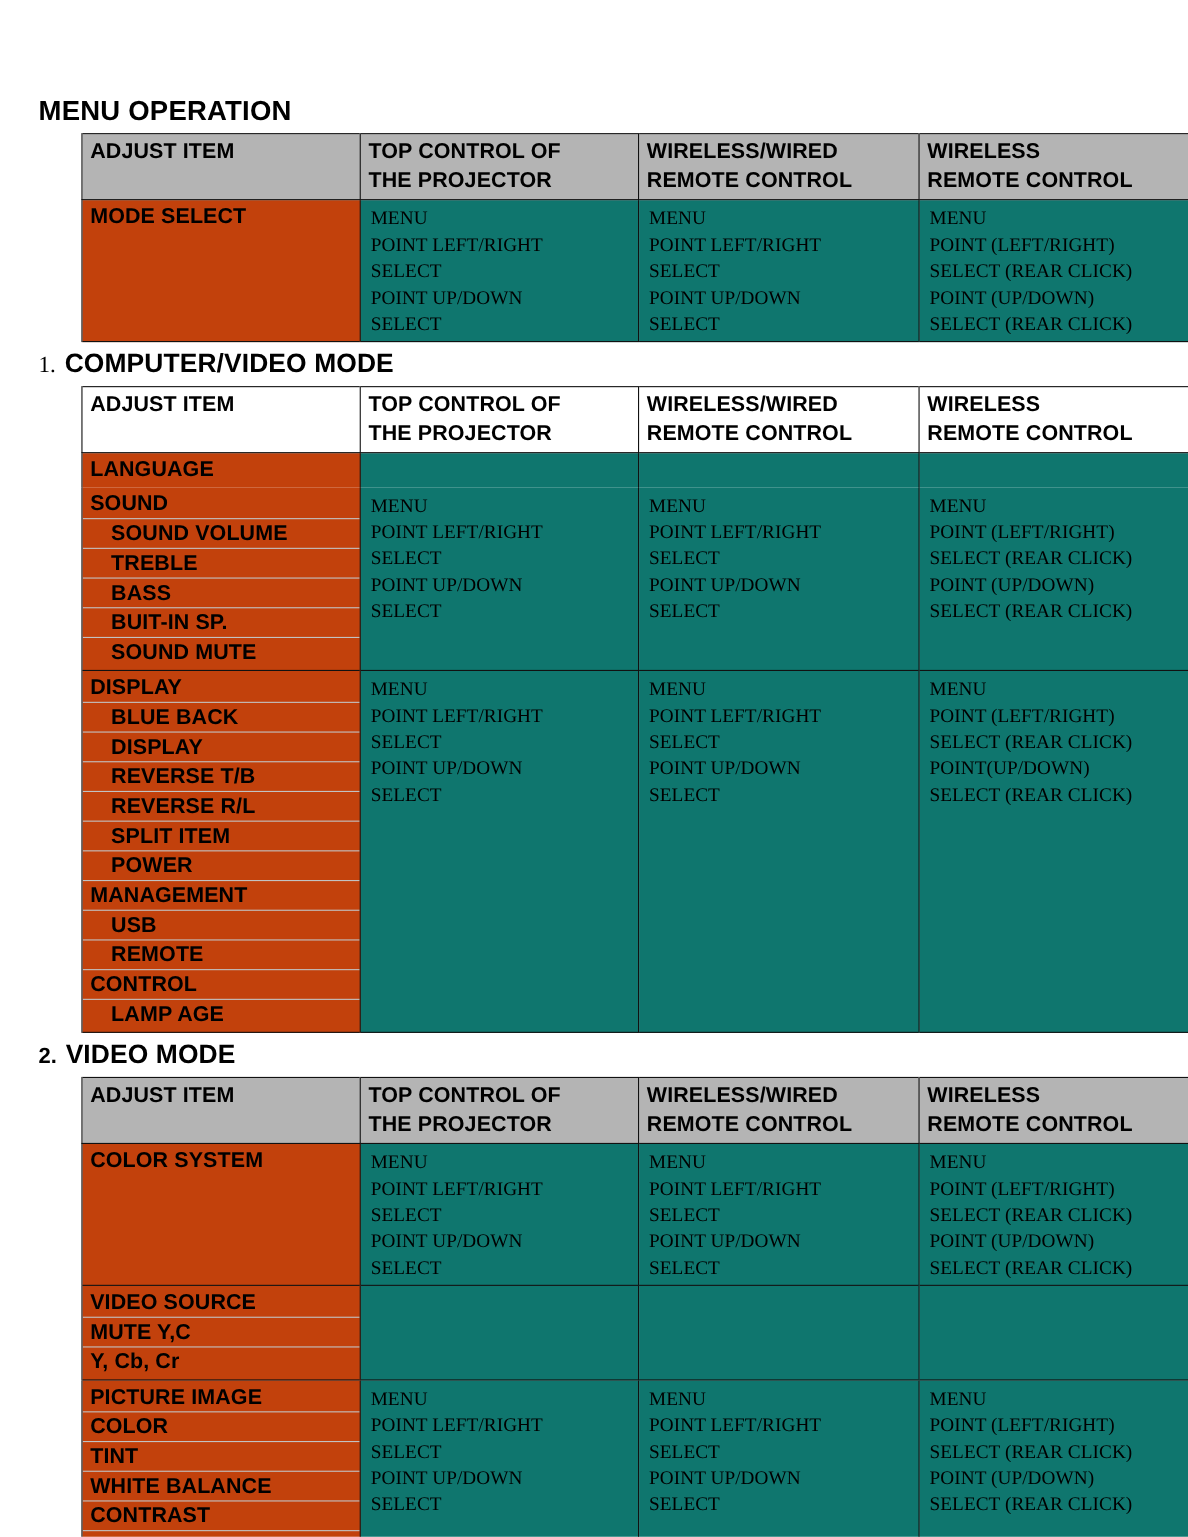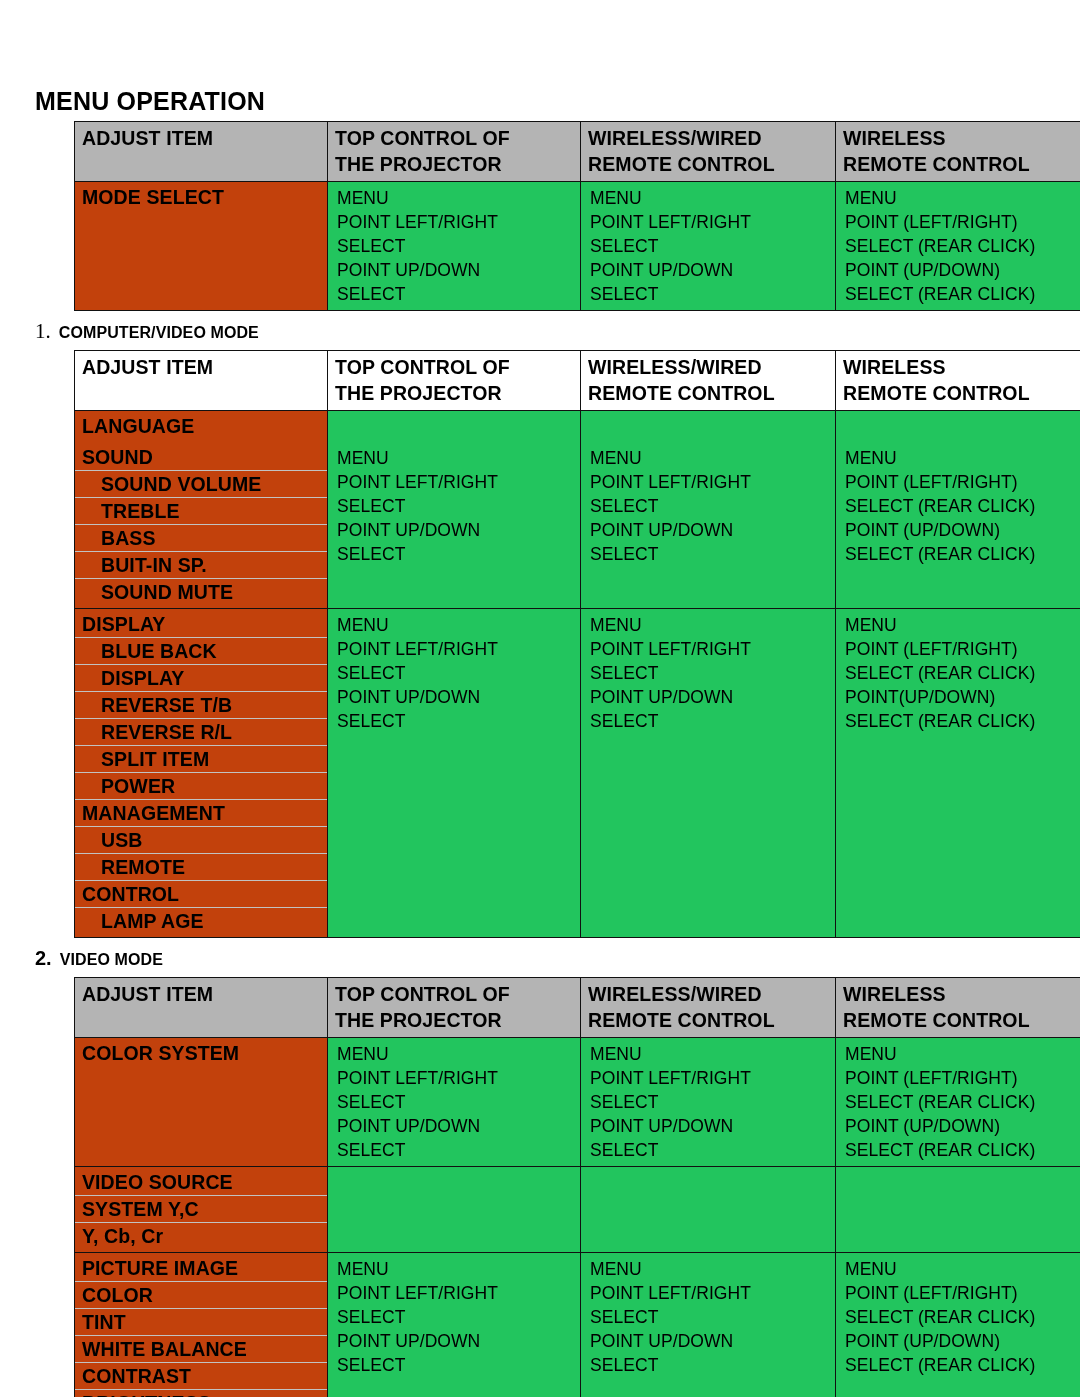--- a/index.html
+++ b/index.html
@@ -48,21 +48,21 @@
     font-size: 21px;
     font-weight: normal;
     margin-right: 8px;
   }
   .section-heading .num.bold {
     font-family: "Liberation Sans", sans-serif;
     font-weight: bold;
     font-size: 20px;
   }
   .section-heading .sec-label {
-    font-size: 16px;
+    font-size: 24px;
     font-weight: bold;
     letter-spacing: 0.1px;
   }
 
   
   table.optbl {
     border-collapse: collapse;
     width: 1012px;
     table-layout: fixed;
     border: 1.5px solid #111;
@@ -119,21 +119,22 @@
     padding: 0 0 0 7px;
     letter-spacing: 0.1px;
     border-bottom: 1px solid #c2c2c2;
     white-space: nowrap;
   }
   .item:last-child { border-bottom: none; }
   .item.indent { padding-left: 26px; }
 
   
   td.steps {
-    background: #22c55e;
+    background: #0f766e;
+    font-family: Liberation Serif, serif;
   }
   .step-list {
     padding: 4px 0 4px 9px;
   }
   .step {
     font-size: 17.5px;
     font-weight: normal;
     line-height: 24px;
     letter-spacing: 0.05px;
     white-space: nowrap;
@@ -394,21 +395,21 @@
                   <div class="step">SELECT (REAR CLICK)</div>
                   <div class="step">POINT (UP/DOWN)</div>
                   <div class="step">SELECT (REAR CLICK)</div>
                 </div>
               </td>
             </tr>
             <tr class="grp">
               <td class="items">
                 <div class="item-list">
                   <div class="item">VIDEO SOURCE</div>
-                  <div class="item">SYSTEM Y,C</div>
+                  <div class="item">MUTE Y,C</div>
                   <div class="item">Y, Cb, Cr</div>
                 </div>
               </td>
               <td class="steps">
                 <div class="step-list"></div>
               </td>
               <td class="steps">
                 <div class="step-list"></div>
               </td>
               <td class="steps">

